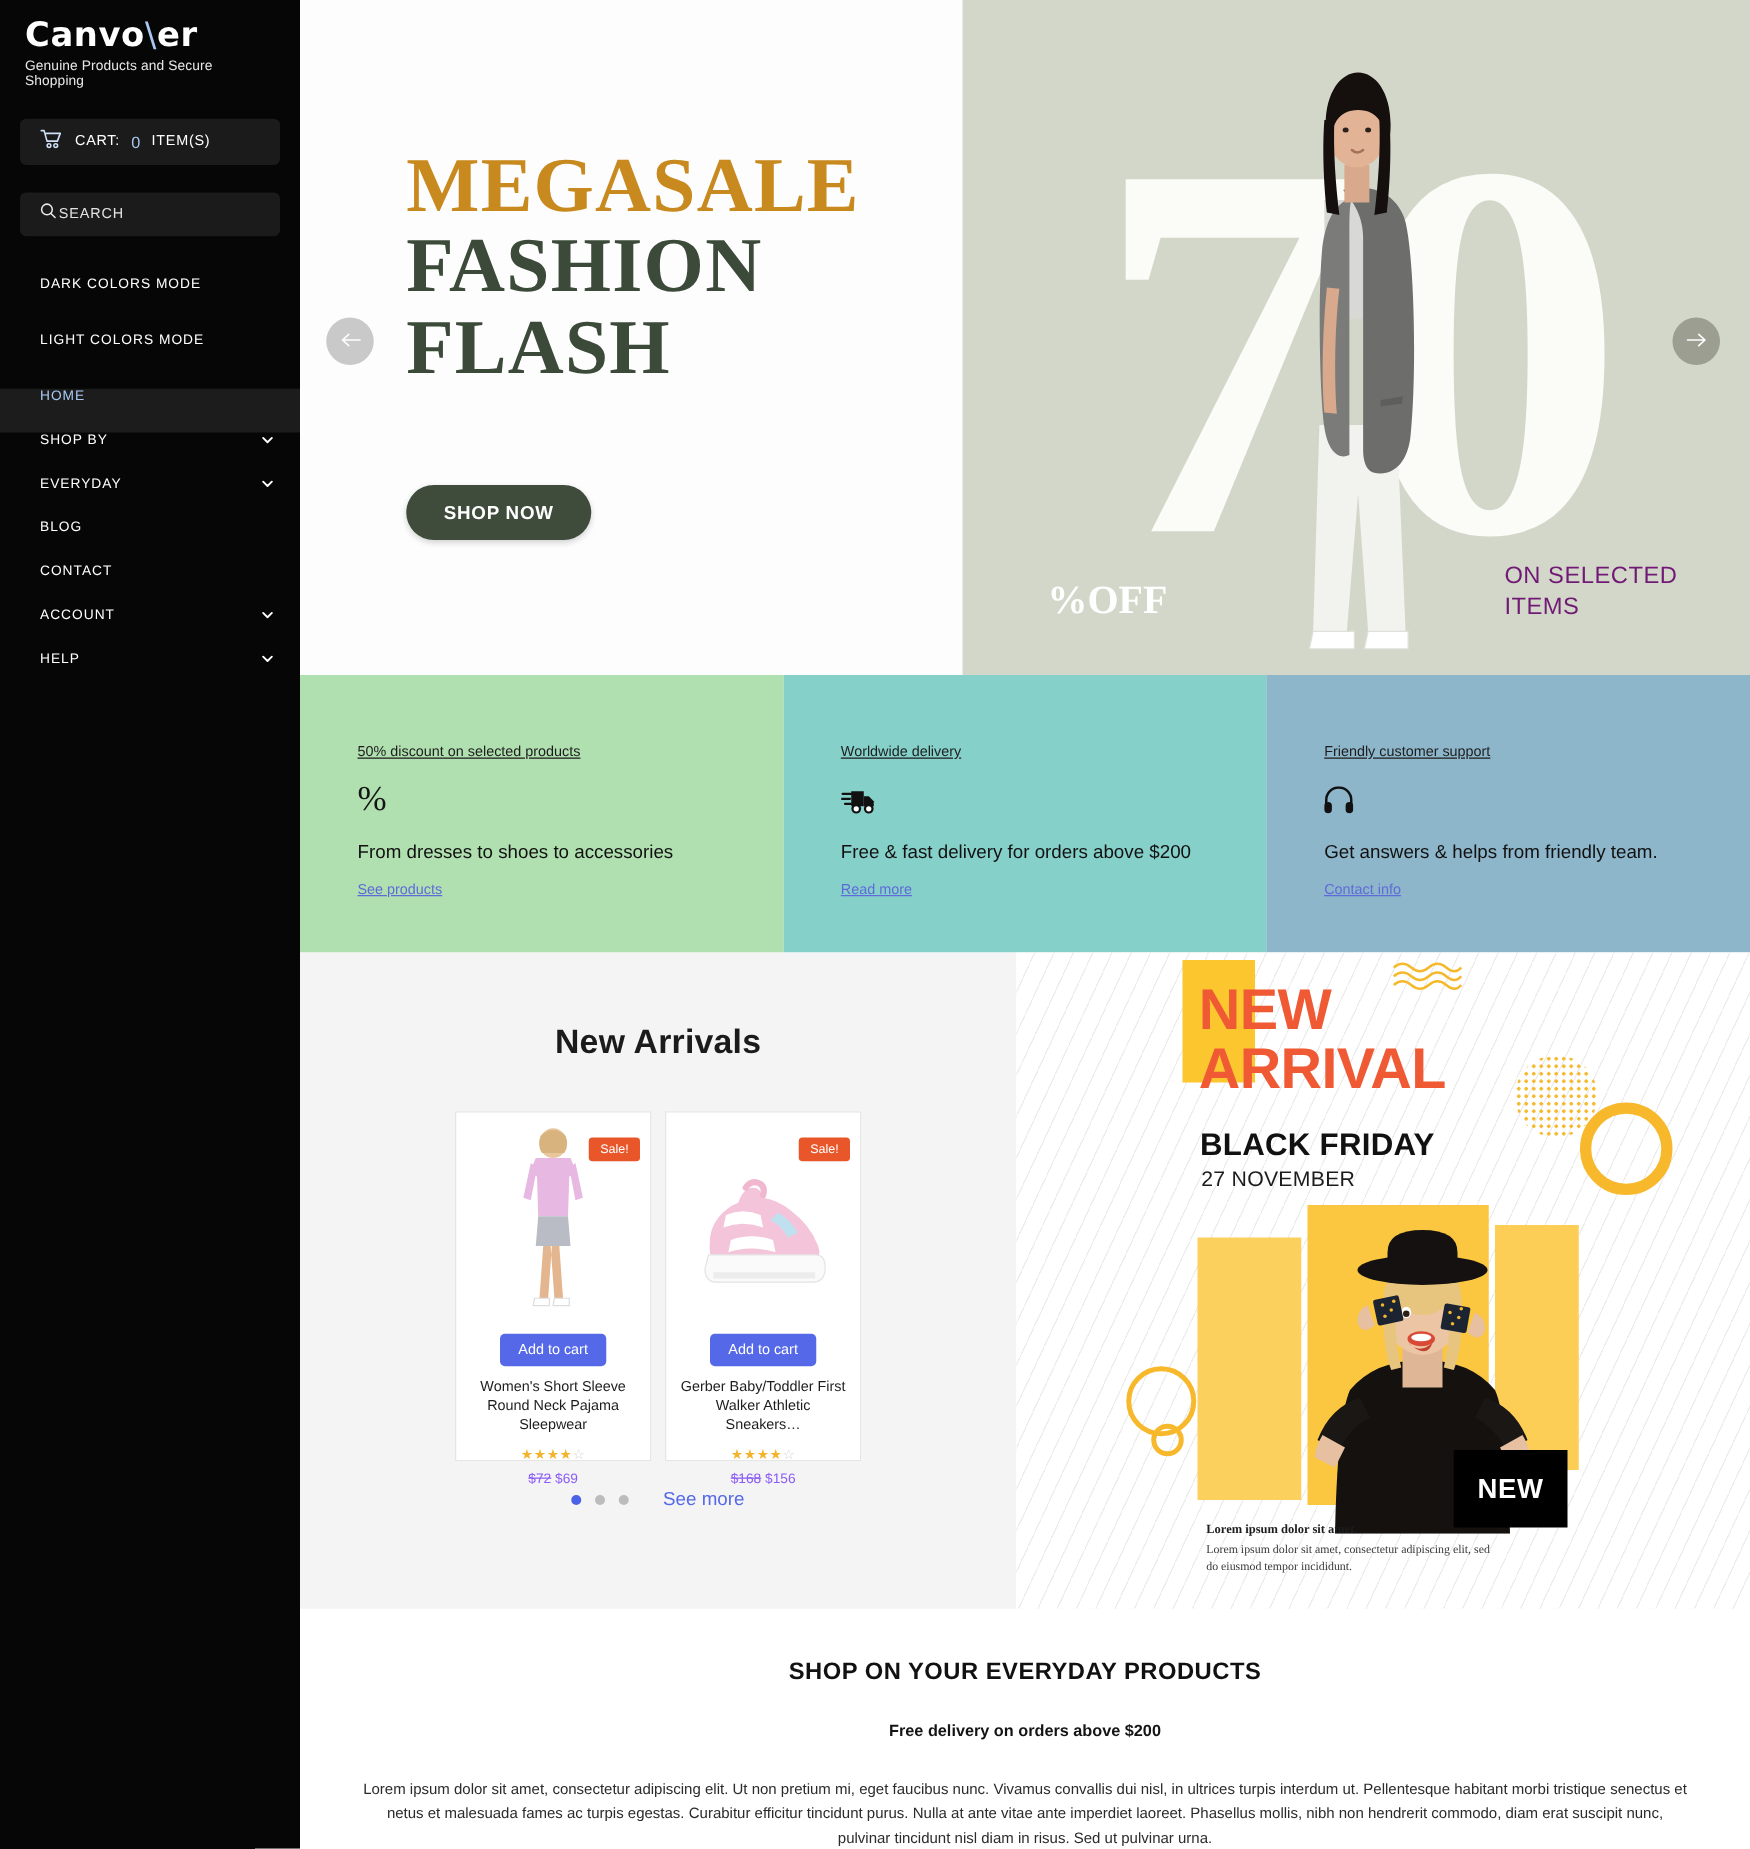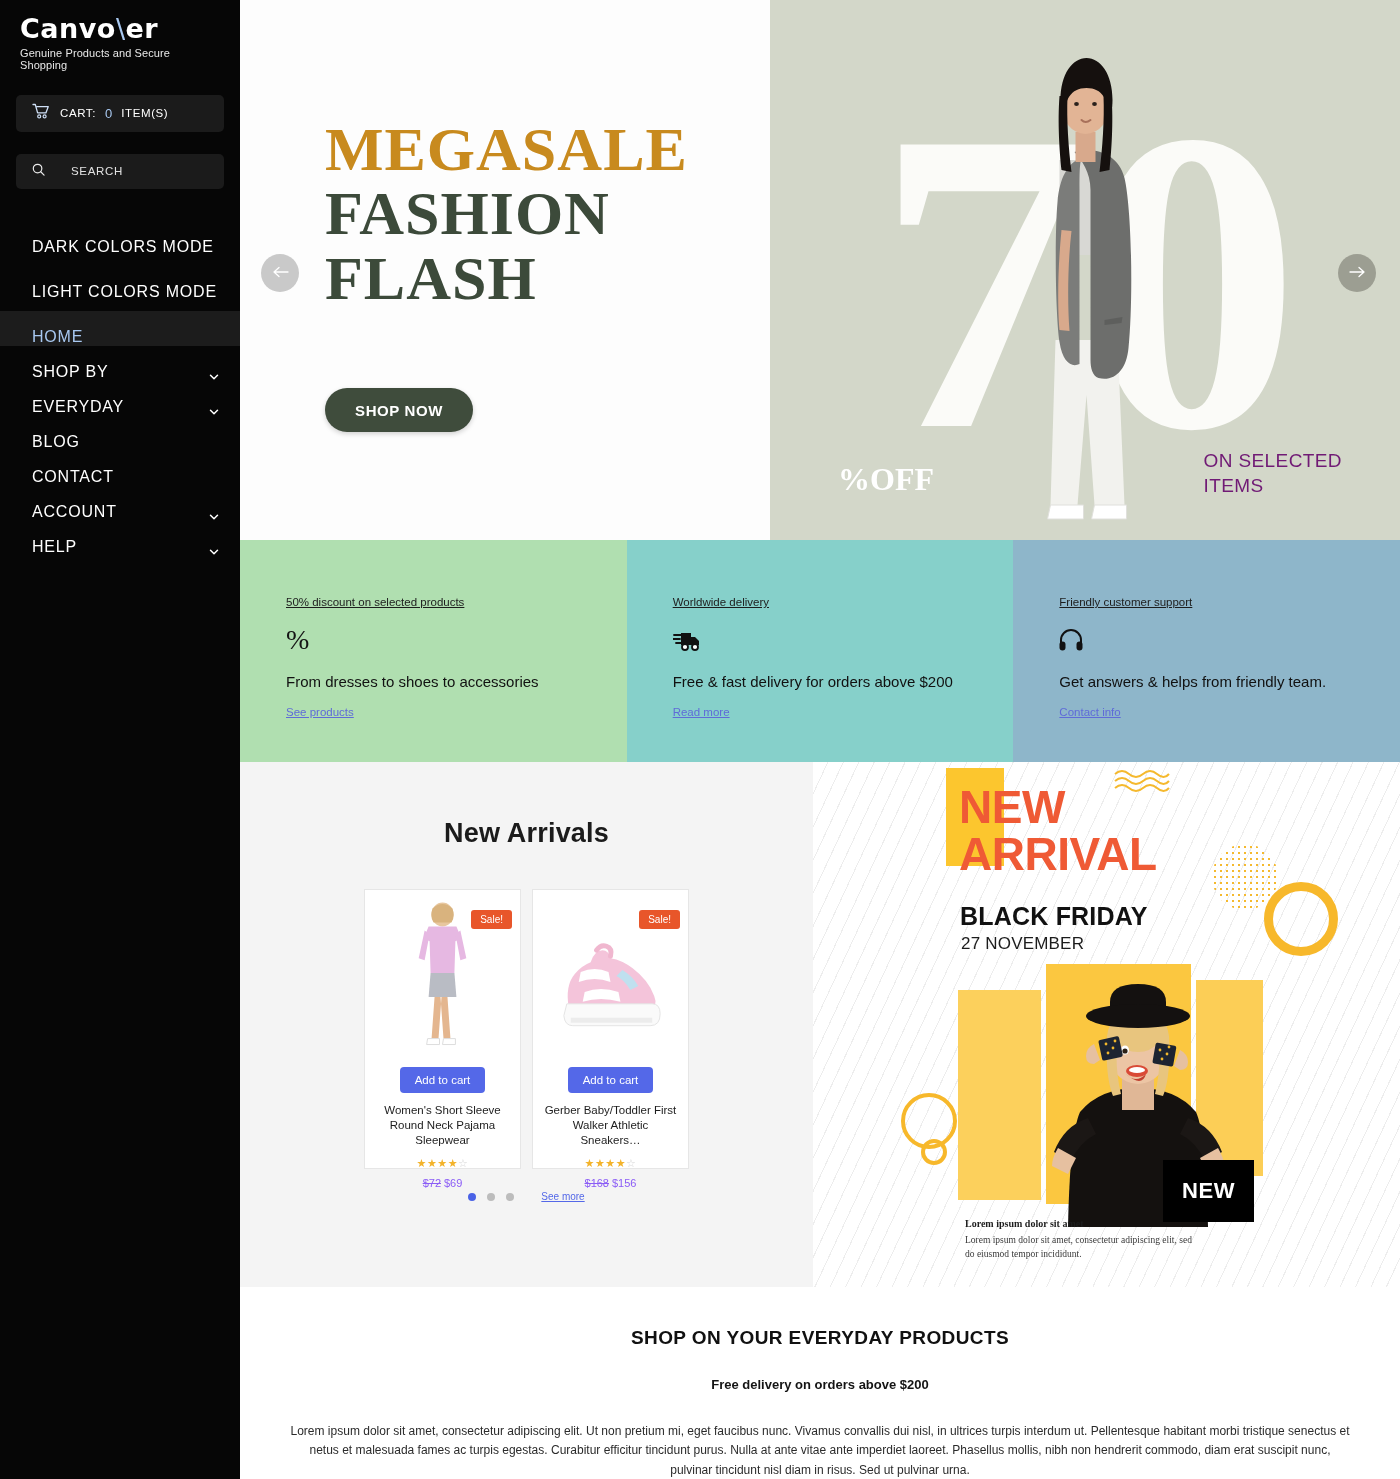--- a/index.html
+++ b/index.html
@@ -36,28 +36,28 @@
     display: flex; align-items: center; gap: 9px;
     padding: 0 16px;
   }
   .cart-box .lbl { font-size: 11.5px; color: #ffffff; letter-spacing: .6px; }
   .cart-box .num { font-size: 13px; color: #a8c8f0; font-weight: 500; }
   .cart-box .units { font-size: 11.5px; color: #ffffff; letter-spacing: .6px; }
 
   .search-box {
     margin: 22px 16px 0 16px;
     height: 35px; background: #1b1b1b; border-radius: 5px;
-    display: flex; align-items: center; gap: 26px; padding: 0 16px;
+    display: flex; align-items: center; gap: 2px; padding: 0 16px;
   }
   .search-box .ph { font-size: 11.5px; color: #e2e2e2; letter-spacing: .7px; }
 
   .nav { margin-top: 32px; }
   .nav-item {
-    height: 35px; display: flex; align-items: flex-end;
-    padding: 0 20px 0 32px; font-size: 16px; letter-spacing: .8px;
+    height: 35px; display: flex; align-items: flex-start;
+    padding: 0 20px 0 32px; font-size: 11px; letter-spacing: .8px;
     color: #ffffff; position: relative;
   }
   .nav-item.active { background: #1c1c1c; color: #a8c8f0; }
   .nav-item .chev { margin-left: auto; width: 12px; height: 12px; }
 
   
   .main { flex: 1 1 auto; width: 1160px; position: relative; }
 
   
   .hero { display: flex; height: 540px; position: relative; }
@@ -158,21 +158,21 @@
   .stars { margin-top: 8px; font-size: 11px; letter-spacing: .5px; color: #f3b32b; }
   .stars .off { color: #d6d6d6; }
   .prices { margin-top: 7px; font-size: 11px; color: #8b5cf6; }
   .prices .old { text-decoration: line-through; margin-right: 3px; }
   .pager {
     display: flex; align-items: center; justify-content: center; gap: 11px;
     margin-top: 22px;
   }
   .dot { width: 8px; height: 8px; border-radius: 50%; background: #bcbcbc; }
   .dot.on { background: #4a62e6; }
-  .seemore { font-size: 10px; color: #5468e8; text-decoration: underline; margin-left: 16px; }
+  .seemore { font-size: 15px; color: #5468e8; margin-left: 16px; }
 
   
   .promo {
     flex: 1 1 auto; position: relative; overflow: hidden; background: #fbfbfb;
   }
   .promo-stripes {
     position: absolute; inset: 0;
     background: repeating-linear-gradient(115deg,
       #ffffff 0px, #ffffff 13px, #ededed 13px, #ededed 14px);
   }

